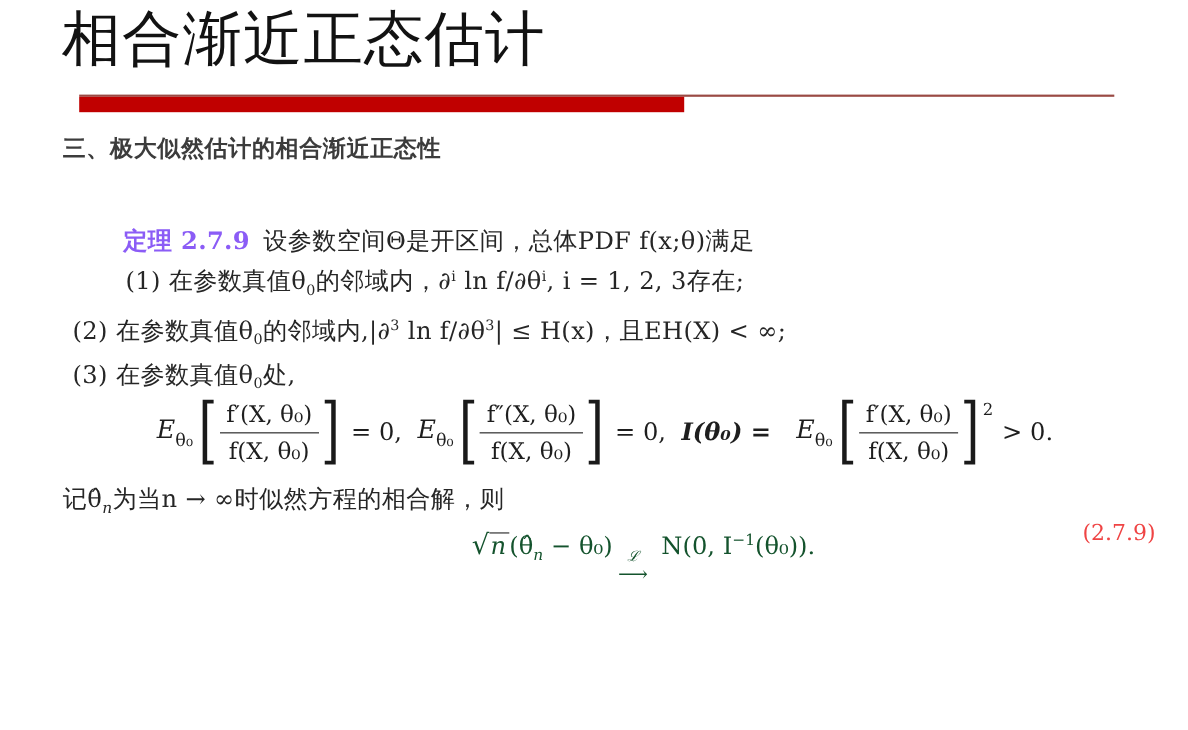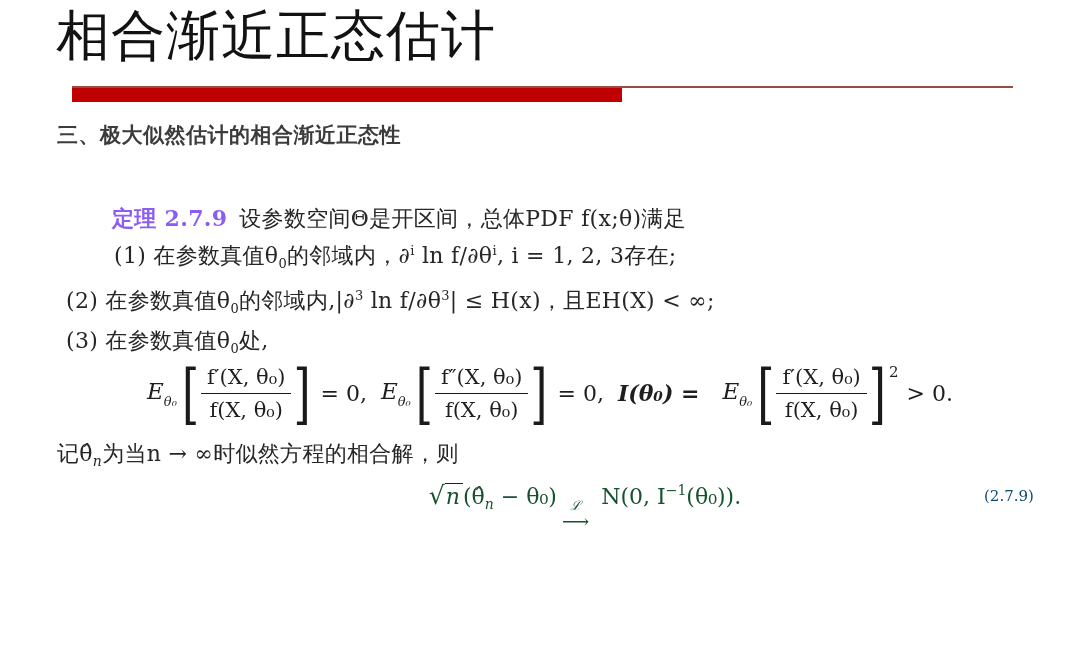--- a/index.html
+++ b/index.html
@@ -33,42 +33,42 @@
   sup.inv { font-size:14px; vertical-align:9px; }
 
   .eq-main {
     position:absolute; left:70px; top:354px; width:960px; height:78px;
     display:flex; justify-content:center; align-items:center; gap:14px;
     font-size:22px; color:#1e1e1e; white-space:nowrap;
   }
   .term { display:inline-flex; align-items:center; }
   .ewrap { margin-right:3px; }
   .ewrap .E { font-size:23px; font-style:italic; }
-  .ewrap sub { font-size:13px; font-style:italic; vertical-align:-7px; }
+  .ewrap sub { font-size:16px; vertical-align:-7px; }
   .lbr, .rbr {
     display:inline-block; font-size:44px; line-height:0; transform:scaleY(1.5);
     font-weight:300; margin:0 2px; color:#1a1a1a;
   }
   .frac { display:inline-block; text-align:center; vertical-align:middle; font-size:21px; }
   .frac .num { display:block; padding:0 6px 4px; border-bottom:1.6px solid #1a1a1a; }
   .frac .den { display:block; padding-top:4px; }
   .pw { align-self:flex-start; font-size:15px; margin-left:1px; transform:translateY(-2px); }
   .tail { margin-left:8px; }
   .t3pre { margin-right:23px; font-style:italic;font-weight:bold; }
 
   .eq-final {
     position:absolute; left:90px; top:481px; width:990px; text-align:center;
     font-size:22px; color:#14532d; white-space:nowrap;
   }
   .sqrt { font-size:25px; }
   .rad { font-style:italic; border-top:1.6px solid #222222; padding:0 3px 0 1px; }
   .limarrow { display:inline-flex; flex-direction:column; align-items:center; vertical-align:-6px; margin:0 5px; line-height:1; }
   .limarrow .lbl { font-size:13px; font-style:italic; margin-bottom:0px; }
   .limarrow .arr { font-size:19px; }
-  .eqnum { position:absolute; left:984px; top:487px; font-size:15px; color:#0c4a6e; }
+  .eqnum { position:absolute; left:984px; top:472px; font-size:20px; color:#ef4444; }
 </style>
 </head>
 <body>
 
 <div class="slide">
 
   <h1 class="title">相合渐近正态估计</h1>
 
   <div class="rule-thin"></div>
   <div class="rule-thick"></div>

